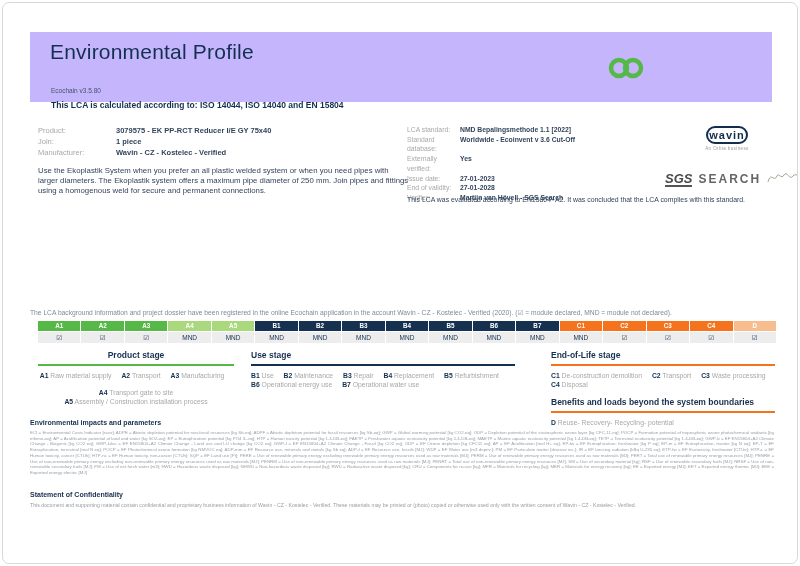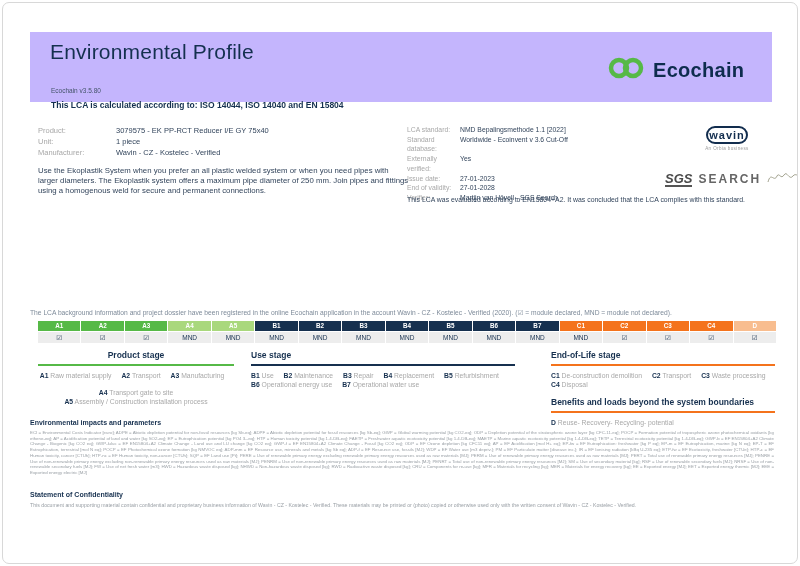--- a/index.html
+++ b/index.html
@@ -12,21 +12,21 @@
   .title { position:absolute; left:20px; top:8px; font-size:21px; color:#14304f; letter-spacing:.2px; }
   .subtitle { position:absolute; left:21px; top:40px; font-size:8.5px; font-weight:bold; color:#14304f;margin-top:28px; }
   .version { position:absolute; left:21px; top:55px; font-size:6.5px; color:#44546a; }
   .ecochain-logo { position:absolute; left:576px; top:23px; display:flex; align-items:center; gap:7px; }
   .ecochain-logo .txt { font-size:20px; font-weight:bold; color:#0e2c4e; letter-spacing:.3px; }
 
   
   .info-left { position:absolute; left:35px; top:122px; width:365px; }
   .info-row { display:flex; font-size:7.5px; line-height:11px; }
   .info-row .lbl { width:78px; color:#a8a8a8; flex:none; }
-  .info-row .val { color:#33455c; font-weight:normal; }
+  .info-row .val { color:#33455c; font-weight:bold; }
   .description { position:absolute; left:35px; top:163px; width:372px; font-size:7.8px; line-height:10px; color:#33455c; }
 
   .info-right { position:absolute; left:404px; top:122px; width:262px; }
   .info-right .info-row { font-size:6.8px; line-height:9.7px; }
   .info-right .lbl { width:53px; }
   .eval-note { position:absolute; left:404px; top:192px; width:368px; font-size:6.9px; line-height:9px; color:#33455c; }
 
   
   .wavin { position:absolute; left:684px; top:122px; width:80px; text-align:center; }
   .wavin .oval { display:inline-block; border:2px solid #122d4e; border-radius:11px; padding:1px 1px; font-size:11px; font-weight:bold; color:#122d4e; letter-spacing:1px; line-height:12px; }
@@ -79,31 +79,30 @@
     <div class="title">Environmental Profile</div>
     <div class="subtitle">This LCA is calculated according to: ISO 14044, ISO 14040 and EN 15804</div>
     <div class="version">Ecochain v3.5.80</div>
     <div class="ecochain-logo">
       <span>
         <svg width="40" height="26" viewBox="0 0 40 26">
           <circle cx="13" cy="13" r="8" fill="none" stroke="#56b947" stroke-width="4.5"></circle>
           <circle cx="27" cy="13" r="8" fill="none" stroke="#56b947" stroke-width="4.5"></circle>
         </svg>
       </span>
-      <span class="txt">Ecochain</span>
     </div>
   </div>
 
   <div class="info-left">
     <div class="info-row">
       <span class="lbl">Product:</span>
       <span class="val">3079575 - EK PP-RCT Reducer I/E GY 75x40</span>
     </div>
     <div class="info-row">
-      <span class="lbl">Unit:</span>
+      <span class="lbl">Join:</span>
       <span class="val">1 piece</span>
     </div>
     <div class="info-row">
       <span class="lbl">Manufacturer:</span>
       <span class="val">Wavin - CZ - Kostelec - Verified</span>
     </div>
   </div>
   <div class="description">Use the Ekoplastik System when you prefer an all plastic welded system or when you need pipes with larger diameters. The Ekoplastik system offers a maximum pipe diameter of 250 mm. Join pipes and fittings using a homogenous weld for secure and permanent connections.</div>
 
   <div class="info-right">

